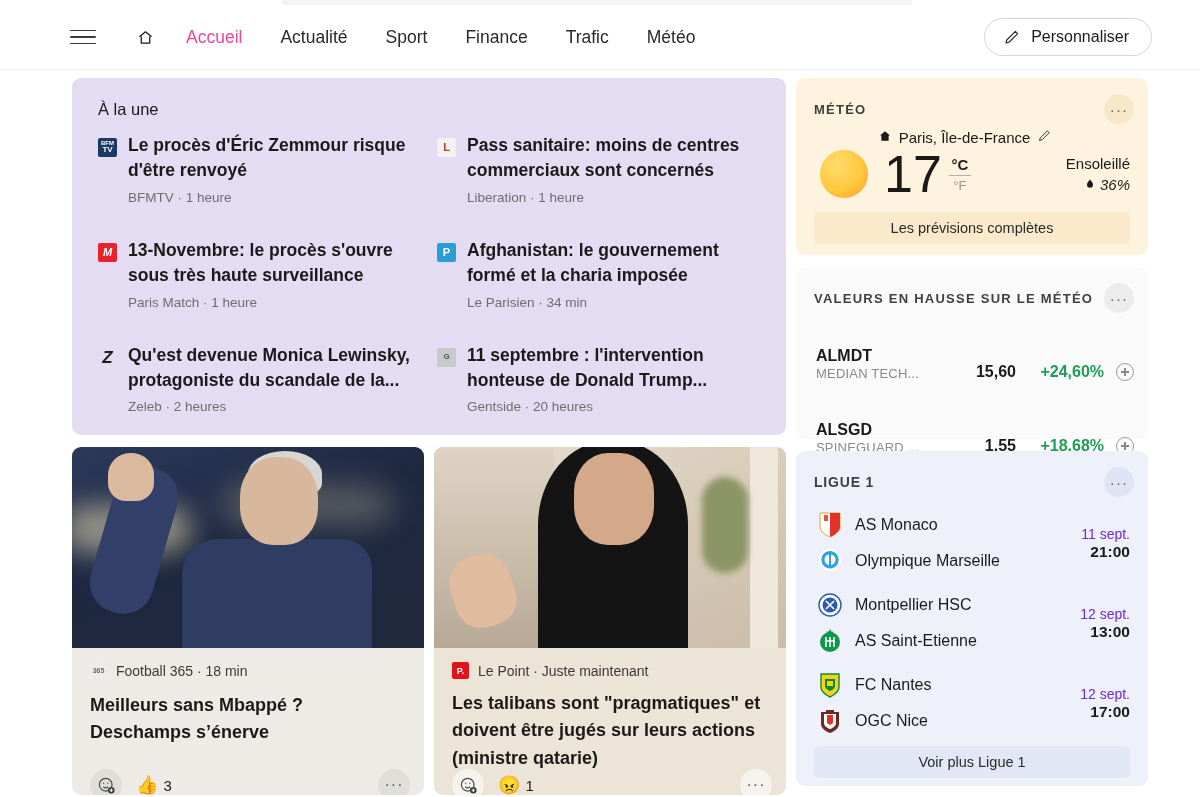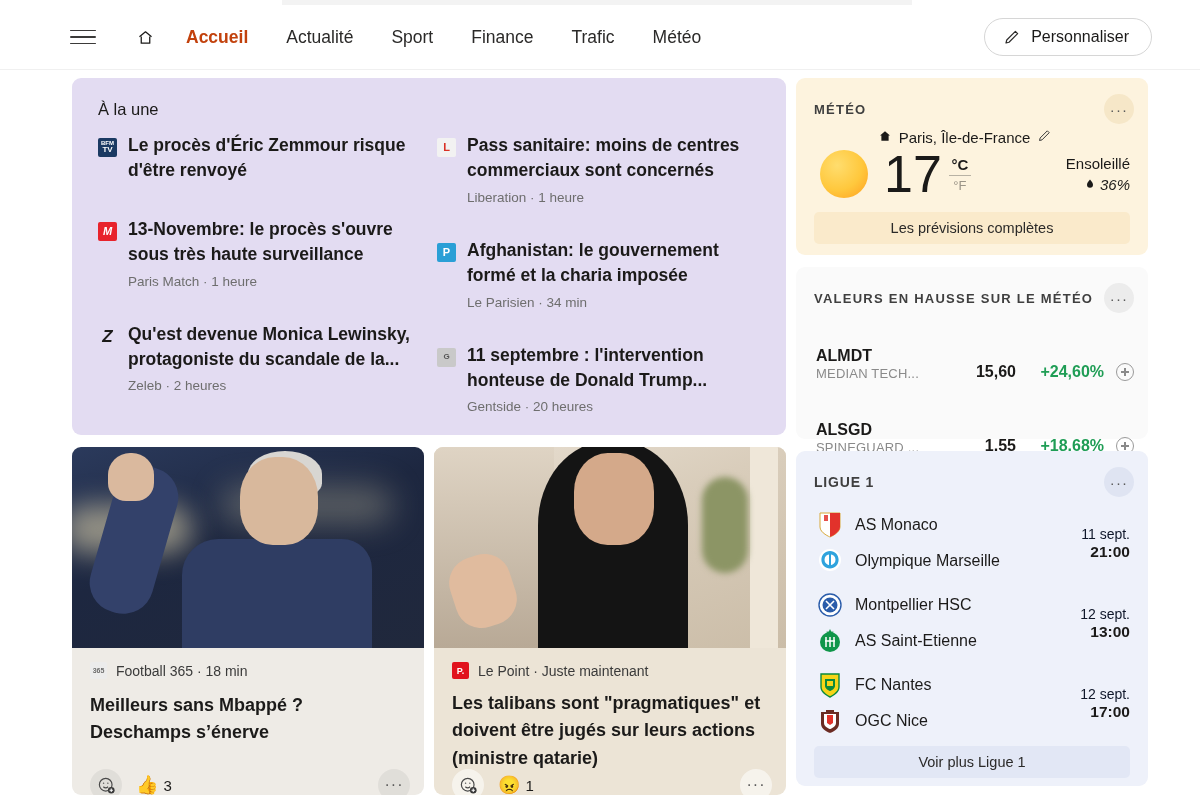--- a/index.html
+++ b/index.html
@@ -30,21 +30,21 @@
     display: flex; flex-direction: column; justify-content: center; gap: 5px;
     cursor: pointer;
   }
   .hamburger span { display: block; height: 1.6px; background: #3b3a39; border-radius: 1px; }
   .nav { display: flex; align-items: center; margin-left: 22px; gap: 0; }
   .nav-item {
     display: flex; align-items: center; gap: 7px;
     font-size: 17.5px; color: #2b2a29; padding: 6px 19px;
     cursor: pointer; white-space: nowrap;
   }
-  .nav-item.active { font-weight: bold; color: #c2410c; gap: 32px; }
+  .nav-item.active { font-weight: normal; color: #ec4899; gap: 32px; }
   .home-icon { display: inline-flex; width: 17px; height: 17px; }
   .personalize {
     position: absolute; right: 48px; top: 13px;
     display: flex; align-items: flex-start; gap: 10px;
     border: 1px solid #d6d6d6; border-radius: 22px;
     padding: 9px 22px 9px 18px; background: #fff;
     font-size: 16px; color: #1b1a19; cursor: pointer;
   }
   .pencil-icon { width: 18px; height: 18px; display: inline-flex; }
 
@@ -184,21 +184,21 @@
   .pager-dot.on { background: #1b1a19; width: 6px; height: 6px; }
 
   
   .ligue-card { background: #eef1fa; height: 335px; }
   .ligue-card .dots-btn { background: #dfe4f2; }
   .match { display: flex; align-items: center; padding: 9px 18px 9px 22px; cursor: pointer; }
   .match-teams { flex: 1; display: flex; flex-direction: column; gap: 10px; }
   .team { display: flex; align-items: center; gap: 13px; }
   .team-name { font-size: 16px; color: #1b1a19; }
   .match-time { text-align: right; width: 70px; }
-  .match-date { font-size: 14px; color: #0f172a; }
+  .match-date { font-size: 14px; color: #6d28d9; }
   .match-hour { font-size: 15.5px; font-weight: bold; color: #1b1a19; margin-top: 1px; }
   .ligue-cta {
     position: absolute; left: 18px; right: 18px; bottom: 8px;
     background: #e2e7f5; border-radius: 5px; text-align: center;
     font-size: 14.5px; padding: 8px 0; color: #2b2a29; cursor: pointer;
   }
   
   .crest { width: 24px; height: 26px; flex: 0 0 24px; position: relative; }
 </style>
 </head>
@@ -261,20 +261,21 @@
         <div class="headlines-grid">
 
           <div class="headlines-col">
             <div class="hl-item">
               <div class="hl-logo" style="background:#1b3a63;font-size:7px;flex-direction:column;line-height:1.05;">
                 <span style="font-size:6px;">BFM</span>
                   <span style="font-size:8px;">TV</span>
               </div>
               <div class="hl-body">
                 <div class="hl-title">Le procès d'Éric Zemmour risque d'être renvoyé</div>
+                <div class="hl-meta">BFMTV · 1 heure</div>
               </div>
             </div>
             <div class="hl-item">
               <div class="hl-logo" style="background:#e8232c;">
                 <span style="font-size:11px;font-style:italic;">M</span>
               </div>
               <div class="hl-body">
                 <div class="hl-title">13-Novembre: le procès s'ouvre sous très haute surveillance</div>
                 <div class="hl-meta">Paris Match · 1 heure</div>
               </div>

